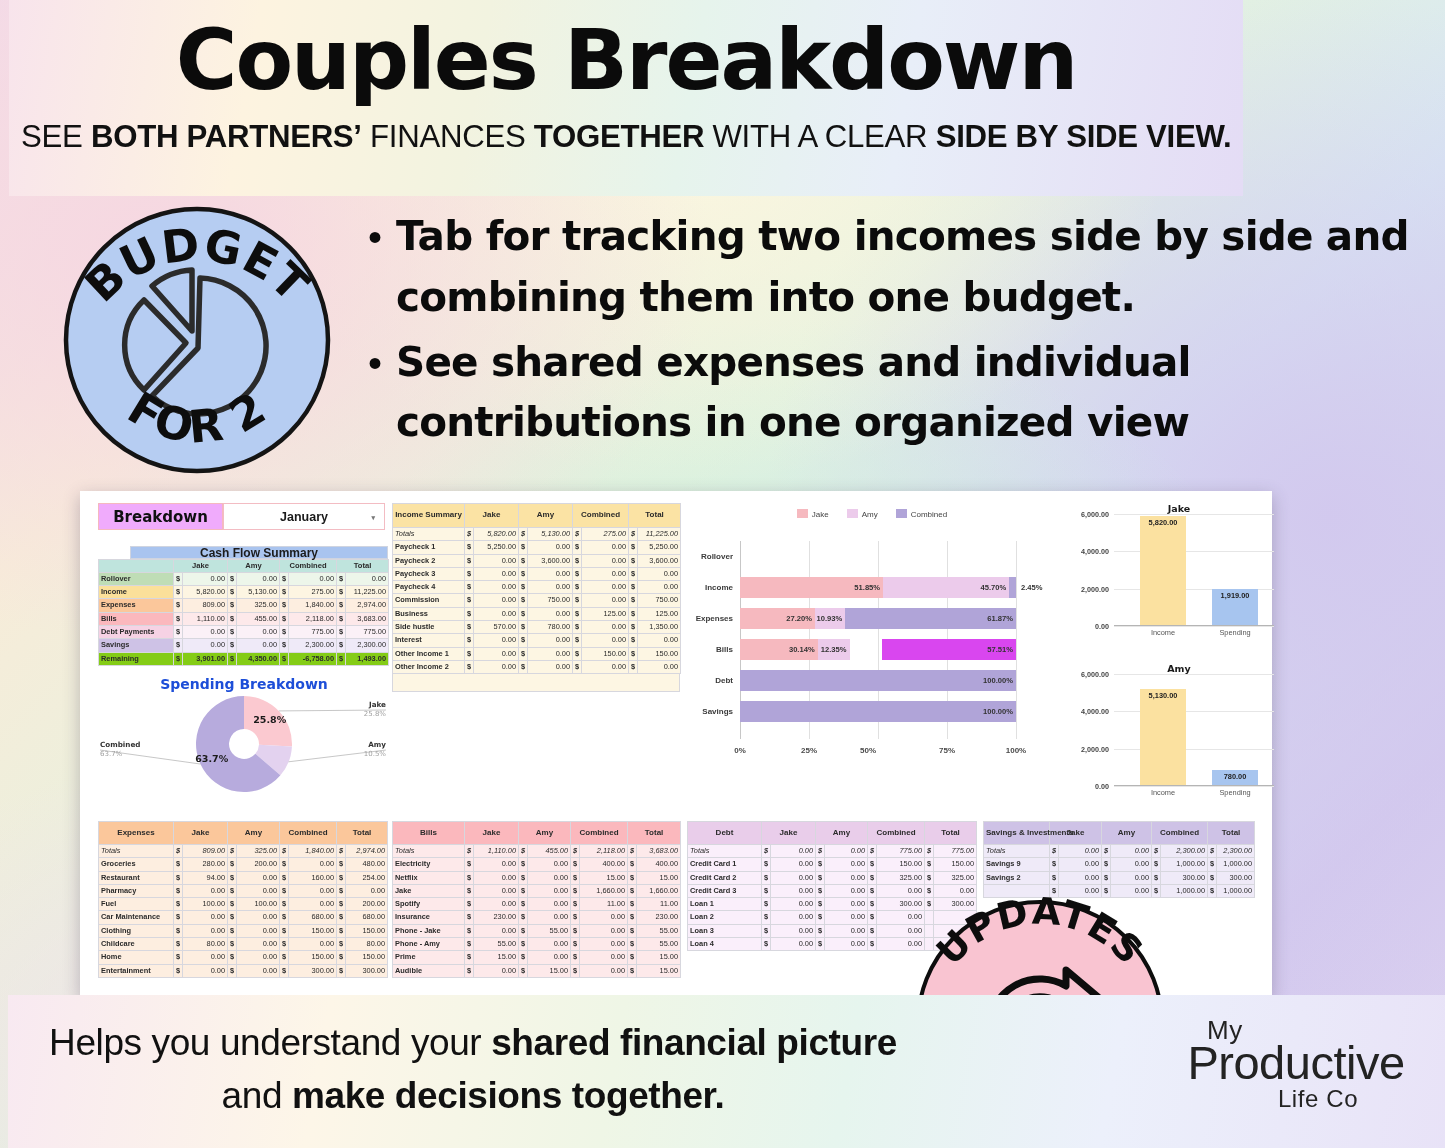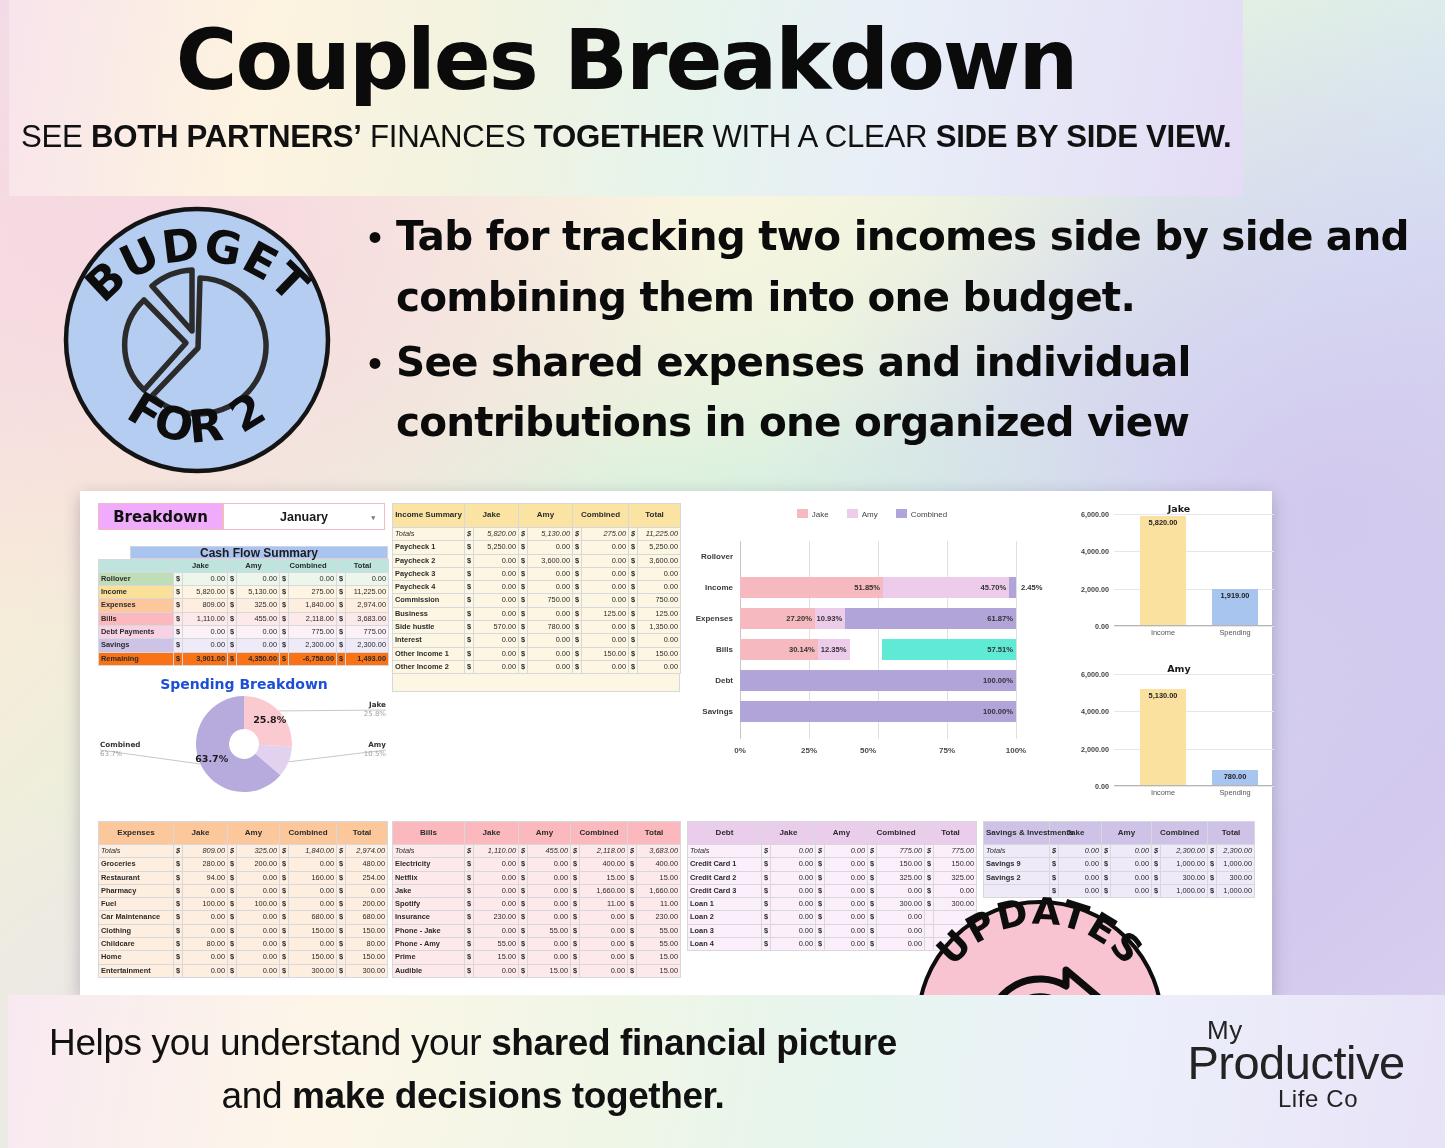--- a/index.html
+++ b/index.html
@@ -97,21 +97,21 @@
     background: #a9c4ef; text-align: center; font-weight: 700; font-size: 12px;
     border: 1px solid #cfd4e0; height: 12.5px; line-height: 12.5px; color: #1c1c1c; margin-left: 32px;
   }
   .cf-sub td { background: #bfe4dd; font-weight: 700; text-align: center; font-size: 7.6px; }
   .cf-r0 .lbl { background: #bfddb6; }
   .cf-r1 .lbl { background: #fbe09a; }
   .cf-r2 .lbl { background: #fbc79b; }
   .cf-r3 .lbl { background: #fbb8bd; }
   .cf-r4 .lbl { background: #f6d2e4; }
   .cf-r5 .lbl { background: #cec2e6; }
-  .cf-r6 td { background: #f97316; font-weight: 700; }
+  .cf-r6 td { background: #84cc16; font-weight: 700; }
   .cf-r0 td:not(.lbl) { background: #edf6ea; }
   .cf-r1 td:not(.lbl) { background: #fdf5e2; }
   .cf-r2 td:not(.lbl) { background: #fdeee0; }
   .cf-r3 td:not(.lbl) { background: #fde9ea; }
   .cf-r4 td:not(.lbl) { background: #fbf1f7; }
   .cf-r5 td:not(.lbl) { background: #efeaf8; }
 
   
   .donut-block { position: absolute; left: 18px; top: 185px; width: 292px; height: 125px; }
   .donut-title { text-align: center; font-family: "DejaVu Sans", sans-serif; font-weight: 700; font-size: 14px; color: #1d4ed8; }
@@ -547,21 +547,21 @@
             </div>
           </div>
           <div class="sb-row" style="top: 98px; width: 276px;">
             <div class="sb-rowlabel">Bills</div>
             <div class="sb-seg" style="width: 83.1864px; background: rgb(246, 185, 191);">
               <i>30.14%</i>
             </div>
             <div class="sb-seg" style="width: 34.086px; background: rgb(236, 203, 235);">
               <i>12.35%</i>
             </div>
-            <div class="sb-seg" style="width: 144px; background: #5eead4; margin-left: 32px;">
+            <div class="sb-seg" style="width: 144px; background: #d946ef; margin-left: 32px;">
               <i>57.51%</i>
             </div>
           </div>
           <div class="sb-row" style="top: 129px; width: 276px;">
             <div class="sb-rowlabel">Debt</div>
             <div class="sb-seg" style="width: 0px; background: transparent;">
               <i class="out">0.00%</i>
             </div>
             <div class="sb-seg" style="width: 0px; background: transparent;">
               <i class="out">0.00%</i>

